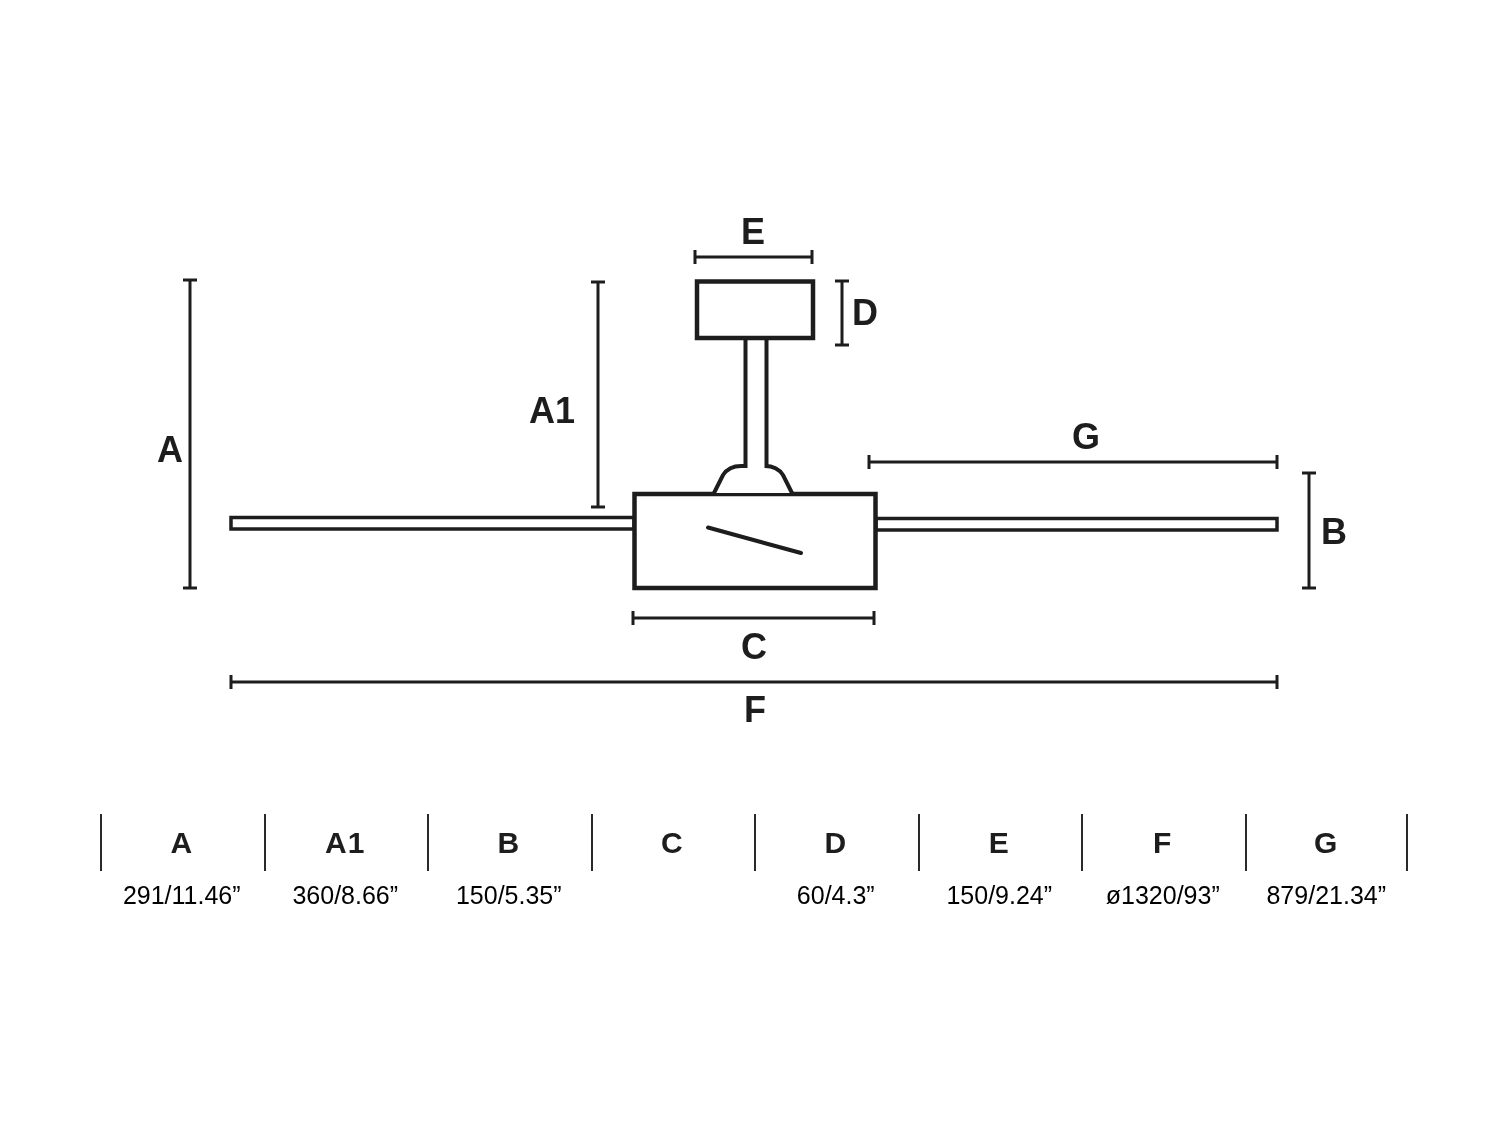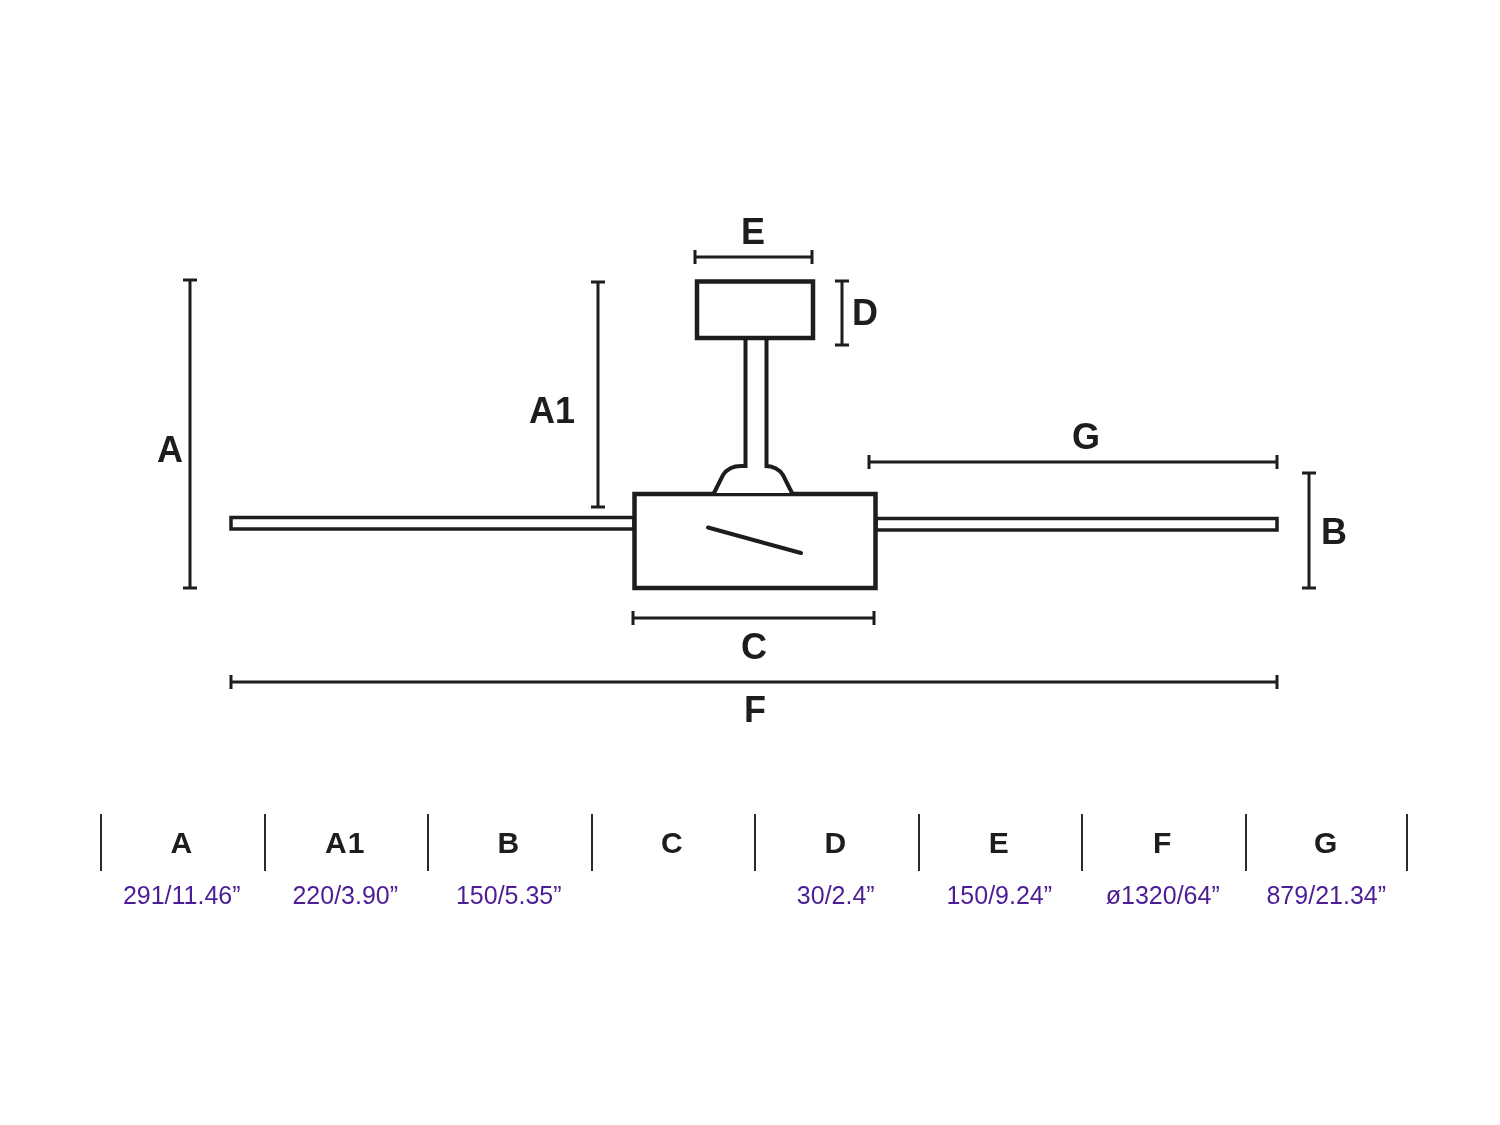--- a/index.html
+++ b/index.html
@@ -54,21 +54,21 @@
     line-height: 57px;
     font-size: 30px;
     font-weight: 700;
     letter-spacing: 1px;
     color: #1d1d1d;
   }
   .dim-col-value {
     margin-top: 10px;
     font-size: 25px;
     font-weight: 400;
-    color: #4c1d95;
+    color: #000000;
     white-space: nowrap;
   }
   .sep {
     position: absolute;
     top: 0;
     width: 2px;
     height: 57px;
     background: #2a2a2a;
   }
 </style>
@@ -149,41 +149,41 @@
     <div class="sep" style="left:1144.5px"></div>
     <div class="sep" style="left:1306px"></div>
 
     <div class="dim-cols">
       <div class="dim-col">
         <div class="dim-col-header">A</div>
         <div class="dim-col-value">291/11.46”</div>
       </div>
       <div class="dim-col">
         <div class="dim-col-header">A1</div>
-        <div class="dim-col-value">220/3.90”</div>
+        <div class="dim-col-value">360/8.66”</div>
       </div>
       <div class="dim-col">
         <div class="dim-col-header">B</div>
         <div class="dim-col-value">150/5.35”</div>
       </div>
       <div class="dim-col">
         <div class="dim-col-header">C</div>
         <div class="dim-col-value"></div>
       </div>
       <div class="dim-col">
         <div class="dim-col-header">D</div>
-        <div class="dim-col-value">30/2.4”</div>
+        <div class="dim-col-value">60/4.3”</div>
       </div>
       <div class="dim-col">
         <div class="dim-col-header">E</div>
         <div class="dim-col-value">150/9.24”</div>
       </div>
       <div class="dim-col">
         <div class="dim-col-header">F</div>
-        <div class="dim-col-value">ø1320/64”</div>
+        <div class="dim-col-value">ø1320/93”</div>
       </div>
       <div class="dim-col">
         <div class="dim-col-header">G</div>
         <div class="dim-col-value">879/21.34”</div>
       </div>
     </div>
   </div>
 
 </div>
 

